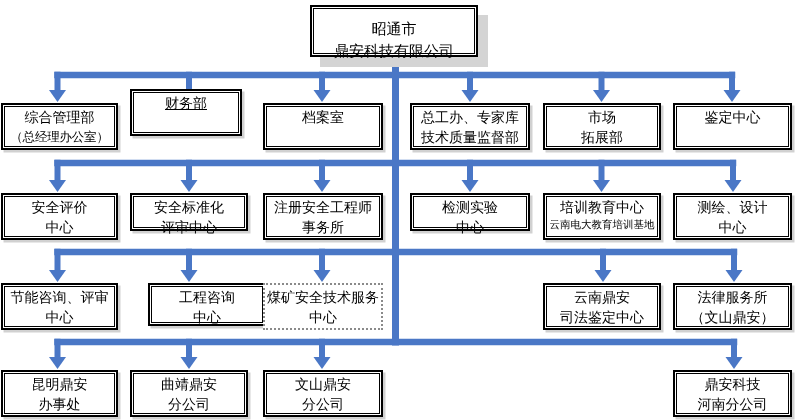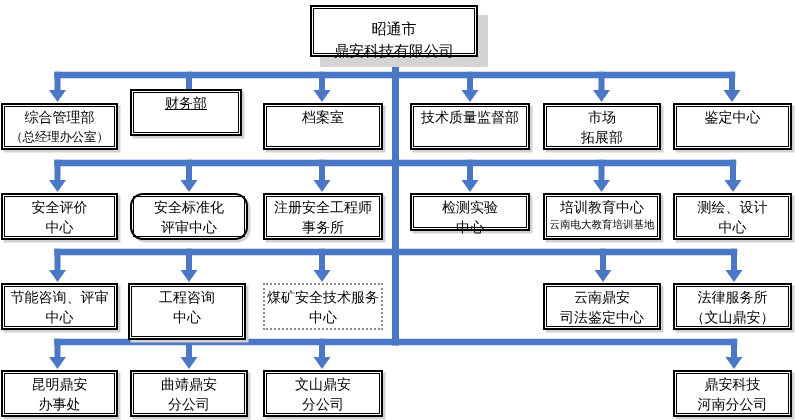--- a/index.html
+++ b/index.html
@@ -93,35 +93,36 @@
     <div class="l">综合管理部</div>
     <div class="l s13">（总经理办公室）</div>
   </div>
   <div class="box" style="left:130px;top:89px;width:112px;height:47px;text-decoration:underline;">
     <div class="l">财务部</div>
   </div>
   <div class="box" style="left:263px;top:103px;width:120px;height:47px;">
     <div class="l">档案室</div>
   </div>
   <div class="box" style="left:410px;top:103px;width:120px;height:47px;">
+    <div class="l">总工办、专家库</div>
     <div class="l">技术质量监督部</div>
   </div>
   <div class="box" style="left:543px;top:103px;width:118px;height:47px;">
     <div class="l">市场</div>
     <div class="l">拓展部</div>
   </div>
   <div class="box" style="left:673px;top:103px;width:119px;height:47px;">
     <div class="l">鉴定中心</div>
   </div>
 
   <div class="box" style="left:1px;top:193px;width:117px;height:47px;">
     <div class="l">安全评价</div>
     <div class="l">中心</div>
   </div>
-  <div class="box" style="left:130px;top:193px;width:118px;height:47px;border-radius:13px;">
+  <div class="box" style="left:130px;top:193px;width:118px;height:38px;">
     <div class="l">安全标准化</div>
     <div class="l">评审中心</div>
   </div>
   <div class="box" style="left:263px;top:193px;width:120px;height:47px;">
     <div class="l">注册安全工程师</div>
     <div class="l">事务所</div>
   </div>
   <div class="box" style="left:410px;top:193px;width:120px;height:38px;">
     <div class="l">检测实验</div>
     <div class="l">中心</div>
@@ -132,21 +133,21 @@
   </div>
   <div class="box" style="left:673px;top:193px;width:119px;height:47px;">
     <div class="l">测绘、设计</div>
     <div class="l">中心</div>
   </div>
 
   <div class="box" style="left:1px;top:283px;width:117px;height:47px;">
     <div class="l">节能咨询、评审</div>
     <div class="l">中心</div>
   </div>
-  <div class="box" style="left:128px;top:283px;width:118px;height:57px;">
+  <div class="box" style="left:148px;top:283px;width:118px;height:43px;">
     <div class="l">工程咨询</div>
     <div class="l">中心</div>
   </div>
   <div class="box dotted" style="left:263px;top:283px;width:120px;height:47px;">
     <div class="l">煤矿安全技术服务</div>
     <div class="l">中心</div>
   </div>
   <div class="box" style="left:543px;top:283px;width:118px;height:47px;">
     <div class="l">云南鼎安</div>
     <div class="l">司法鉴定中心</div>

